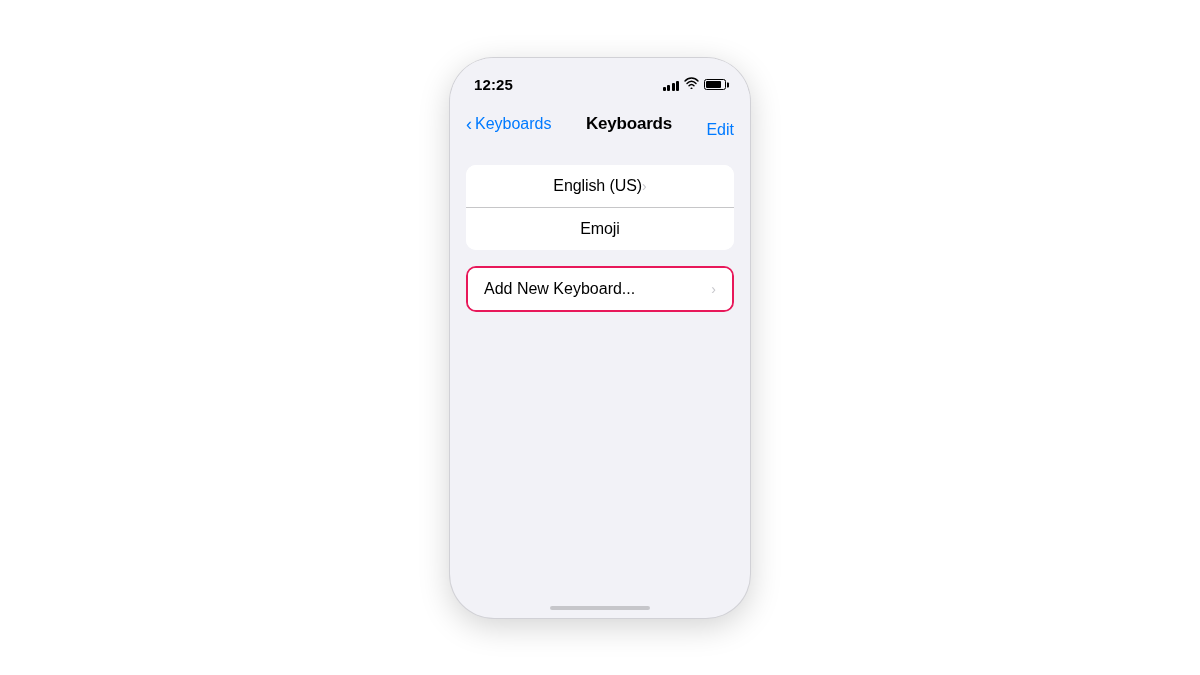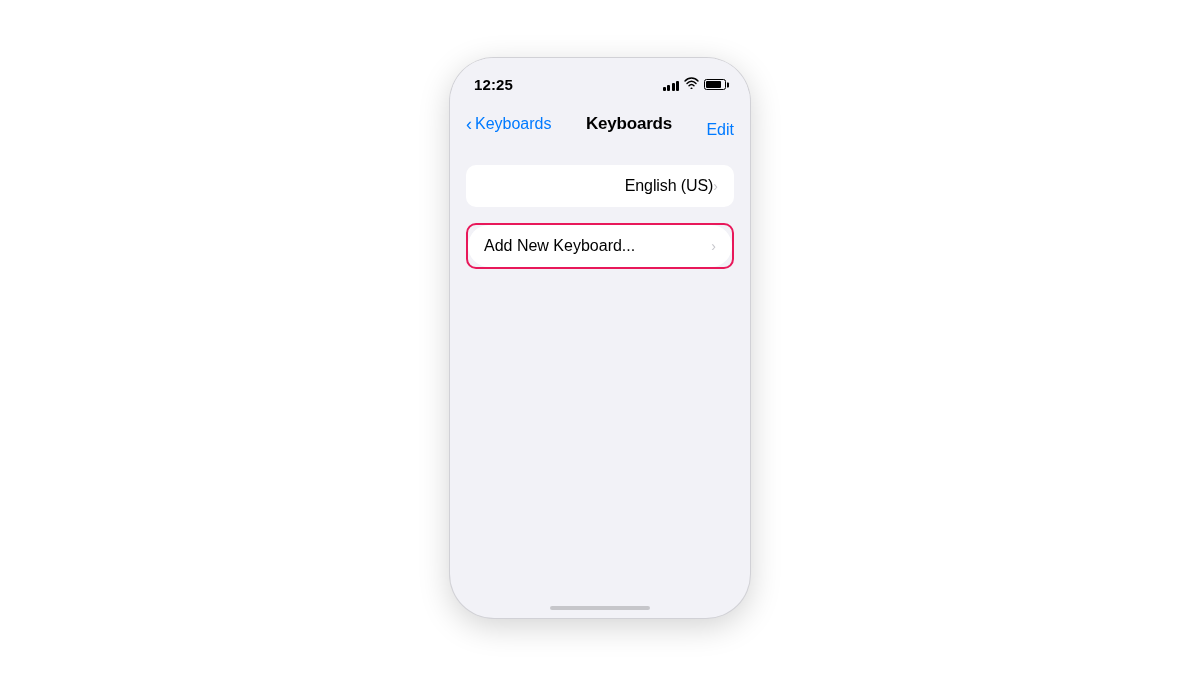--- a/index.html
+++ b/index.html
@@ -141,21 +141,21 @@
     
     .settings-list {
       background: #ffffff;
       border-radius: 10px;
       overflow: hidden;
       margin-bottom: 16px;
     }
 
     .settings-row {
       display: flex;
-      justify-content: flex-end;
+      justify-content: center;
       align-items: center;
       padding: 12px 16px;
       background: #ffffff;
     }
 
     .settings-row:not(:last-child) {
       border-bottom: 0.5px solid #c6c6c8;
     }
 
     .row-label {
@@ -175,21 +175,20 @@
       border-radius: 10px;
       overflow: hidden;
     }
 
     .add-keyboard-row {
       display: flex;
       justify-content: space-between;
       align-items: center;
       padding: 12px 16px;
       background: #ffffff;
-      border-radius: 21px;
     }
 
     .add-label {
       font-size: 16px;
       color: #000;
     }
 
     
     .home-indicator {
       position: absolute;
@@ -243,20 +242,23 @@
     <span class="nav-edit">Edit</span>
   </div>
 
   <div class="content">
 
     <div class="settings-list">
       <div class="settings-row">
         <span class="row-label">English (US)</span>
         <span class="chevron-right">›</span>
       </div>
+      <div class="settings-row">
+        <span class="row-label">Emoji</span>
+      </div>
     </div>
 
     <div class="add-keyboard-section">
       <div class="add-keyboard-row">
         <span class="add-label">Add New Keyboard...</span>
         <span class="chevron-right">›</span>
       </div>
     </div>
 
   </div>

